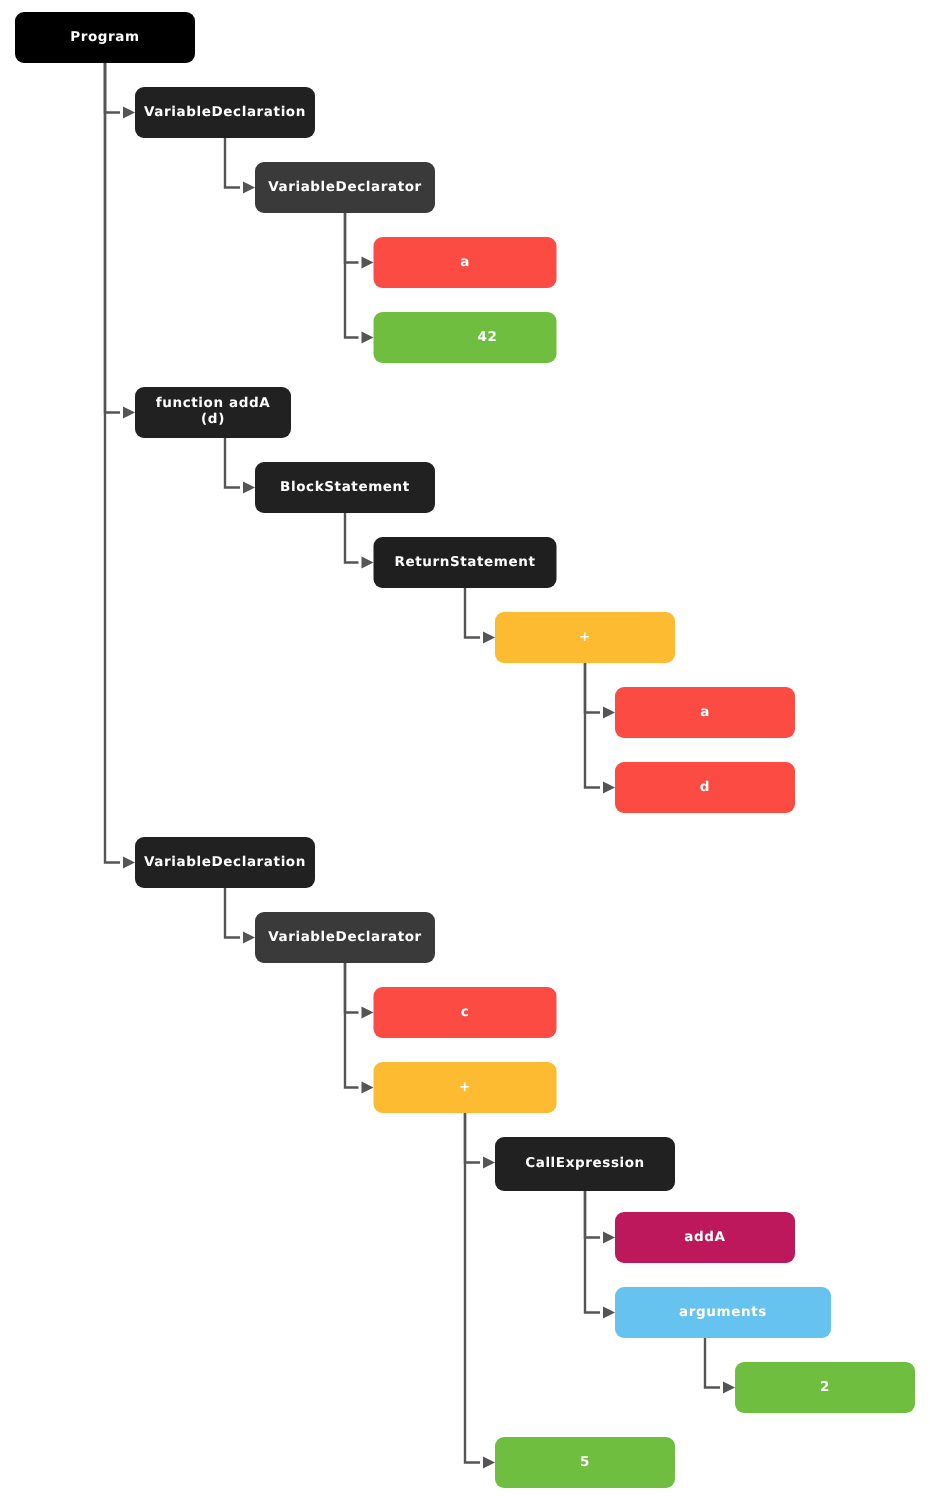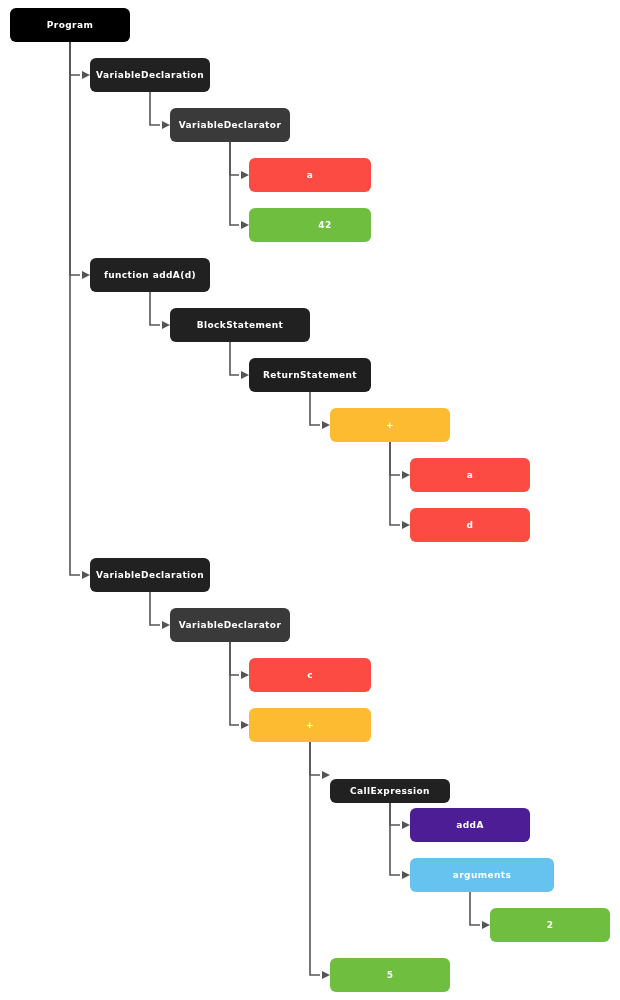--- a/index.html
+++ b/index.html
@@ -132,24 +132,24 @@
     </div>
     <div class="node" style="left: 170px; top: 108px; width: 120px; height: 34px; background: rgb(58, 58, 58);">
       <span>VariableDeclarator</span>
     </div>
     <div class="node" style="left: 249px; top: 158px; width: 122px; height: 34px; background: rgb(251, 75, 66);">
       <span>a</span>
     </div>
     <div class="node" style="left: 249px; top: 208px; width: 122px; height: 34px; background: rgb(111, 190, 63); padding-left: 36px;">
       <span>42</span>
     </div>
-    <div class="node" style="left: 90px; top: 258px; width: 120px; height: 34px; background: rgb(33, 33, 33);">
+    <div class="node" style="left: 90px; top: 258px; width: 104px; height: 34px; background: rgb(33, 33, 33);">
       <span>function addA(d)</span>
     </div>
-    <div class="node" style="left: 170px; top: 308px; width: 140px; height: 34px; background: rgb(33, 33, 33);">
+    <div class="node" style="left: 170px; top: 308px; width: 120px; height: 34px; background: rgb(33, 33, 33);">
       <span>BlockStatement</span>
     </div>
     <div class="node" style="left: 249px; top: 358px; width: 122px; height: 34px; background: rgb(31, 31, 31); text-align: center;">
       <span>ReturnStatement</span>
     </div>
     <div class="node" style="left: 330px; top: 408px; width: 120px; height: 34px; background: rgb(252, 187, 48);">
       <span>+</span>
     </div>
     <div class="node" style="left: 410px; top: 458px; width: 120px; height: 34px; background: rgb(251, 75, 66);">
       <span>a</span>
@@ -162,24 +162,24 @@
     </div>
     <div class="node" style="left: 170px; top: 608px; width: 120px; height: 34px; background: rgb(58, 58, 58);">
       <span>VariableDeclarator</span>
     </div>
     <div class="node" style="left: 249px; top: 658px; width: 122px; height: 34px; background: rgb(251, 75, 66);">
       <span>c</span>
     </div>
     <div class="node" style="left: 249px; top: 708px; width: 122px; height: 34px; background: rgb(252, 187, 48);">
       <span>+</span>
     </div>
-    <div class="node" style="left: 330px; top: 779px; width: 120px; height: 24px; background: rgb(33, 33, 33);">
+    <div class="node" style="left: 330px; top: 758px; width: 120px; height: 36px; background: rgb(33, 33, 33);">
       <span>CallExpression</span>
     </div>
-    <div class="node" style="left: 410px; top: 808px; width: 120px; height: 34px; background: #4c1d95;">
+    <div class="node" style="left: 410px; top: 808px; width: 120px; height: 34px; background: #be185d;">
       <span>addA</span>
     </div>
     <div class="node" style="left: 410px; top: 858px; width: 144px; height: 34px; background: rgb(102, 194, 239);">
       <span>arguments</span>
     </div>
     <div class="node" style="left: 490px; top: 908px; width: 120px; height: 34px; background: rgb(111, 190, 63);">
       <span>2</span>
     </div>
     <div class="node" style="left: 330px; top: 958px; width: 120px; height: 34px; background: rgb(111, 190, 63);">
       <span>5</span>

